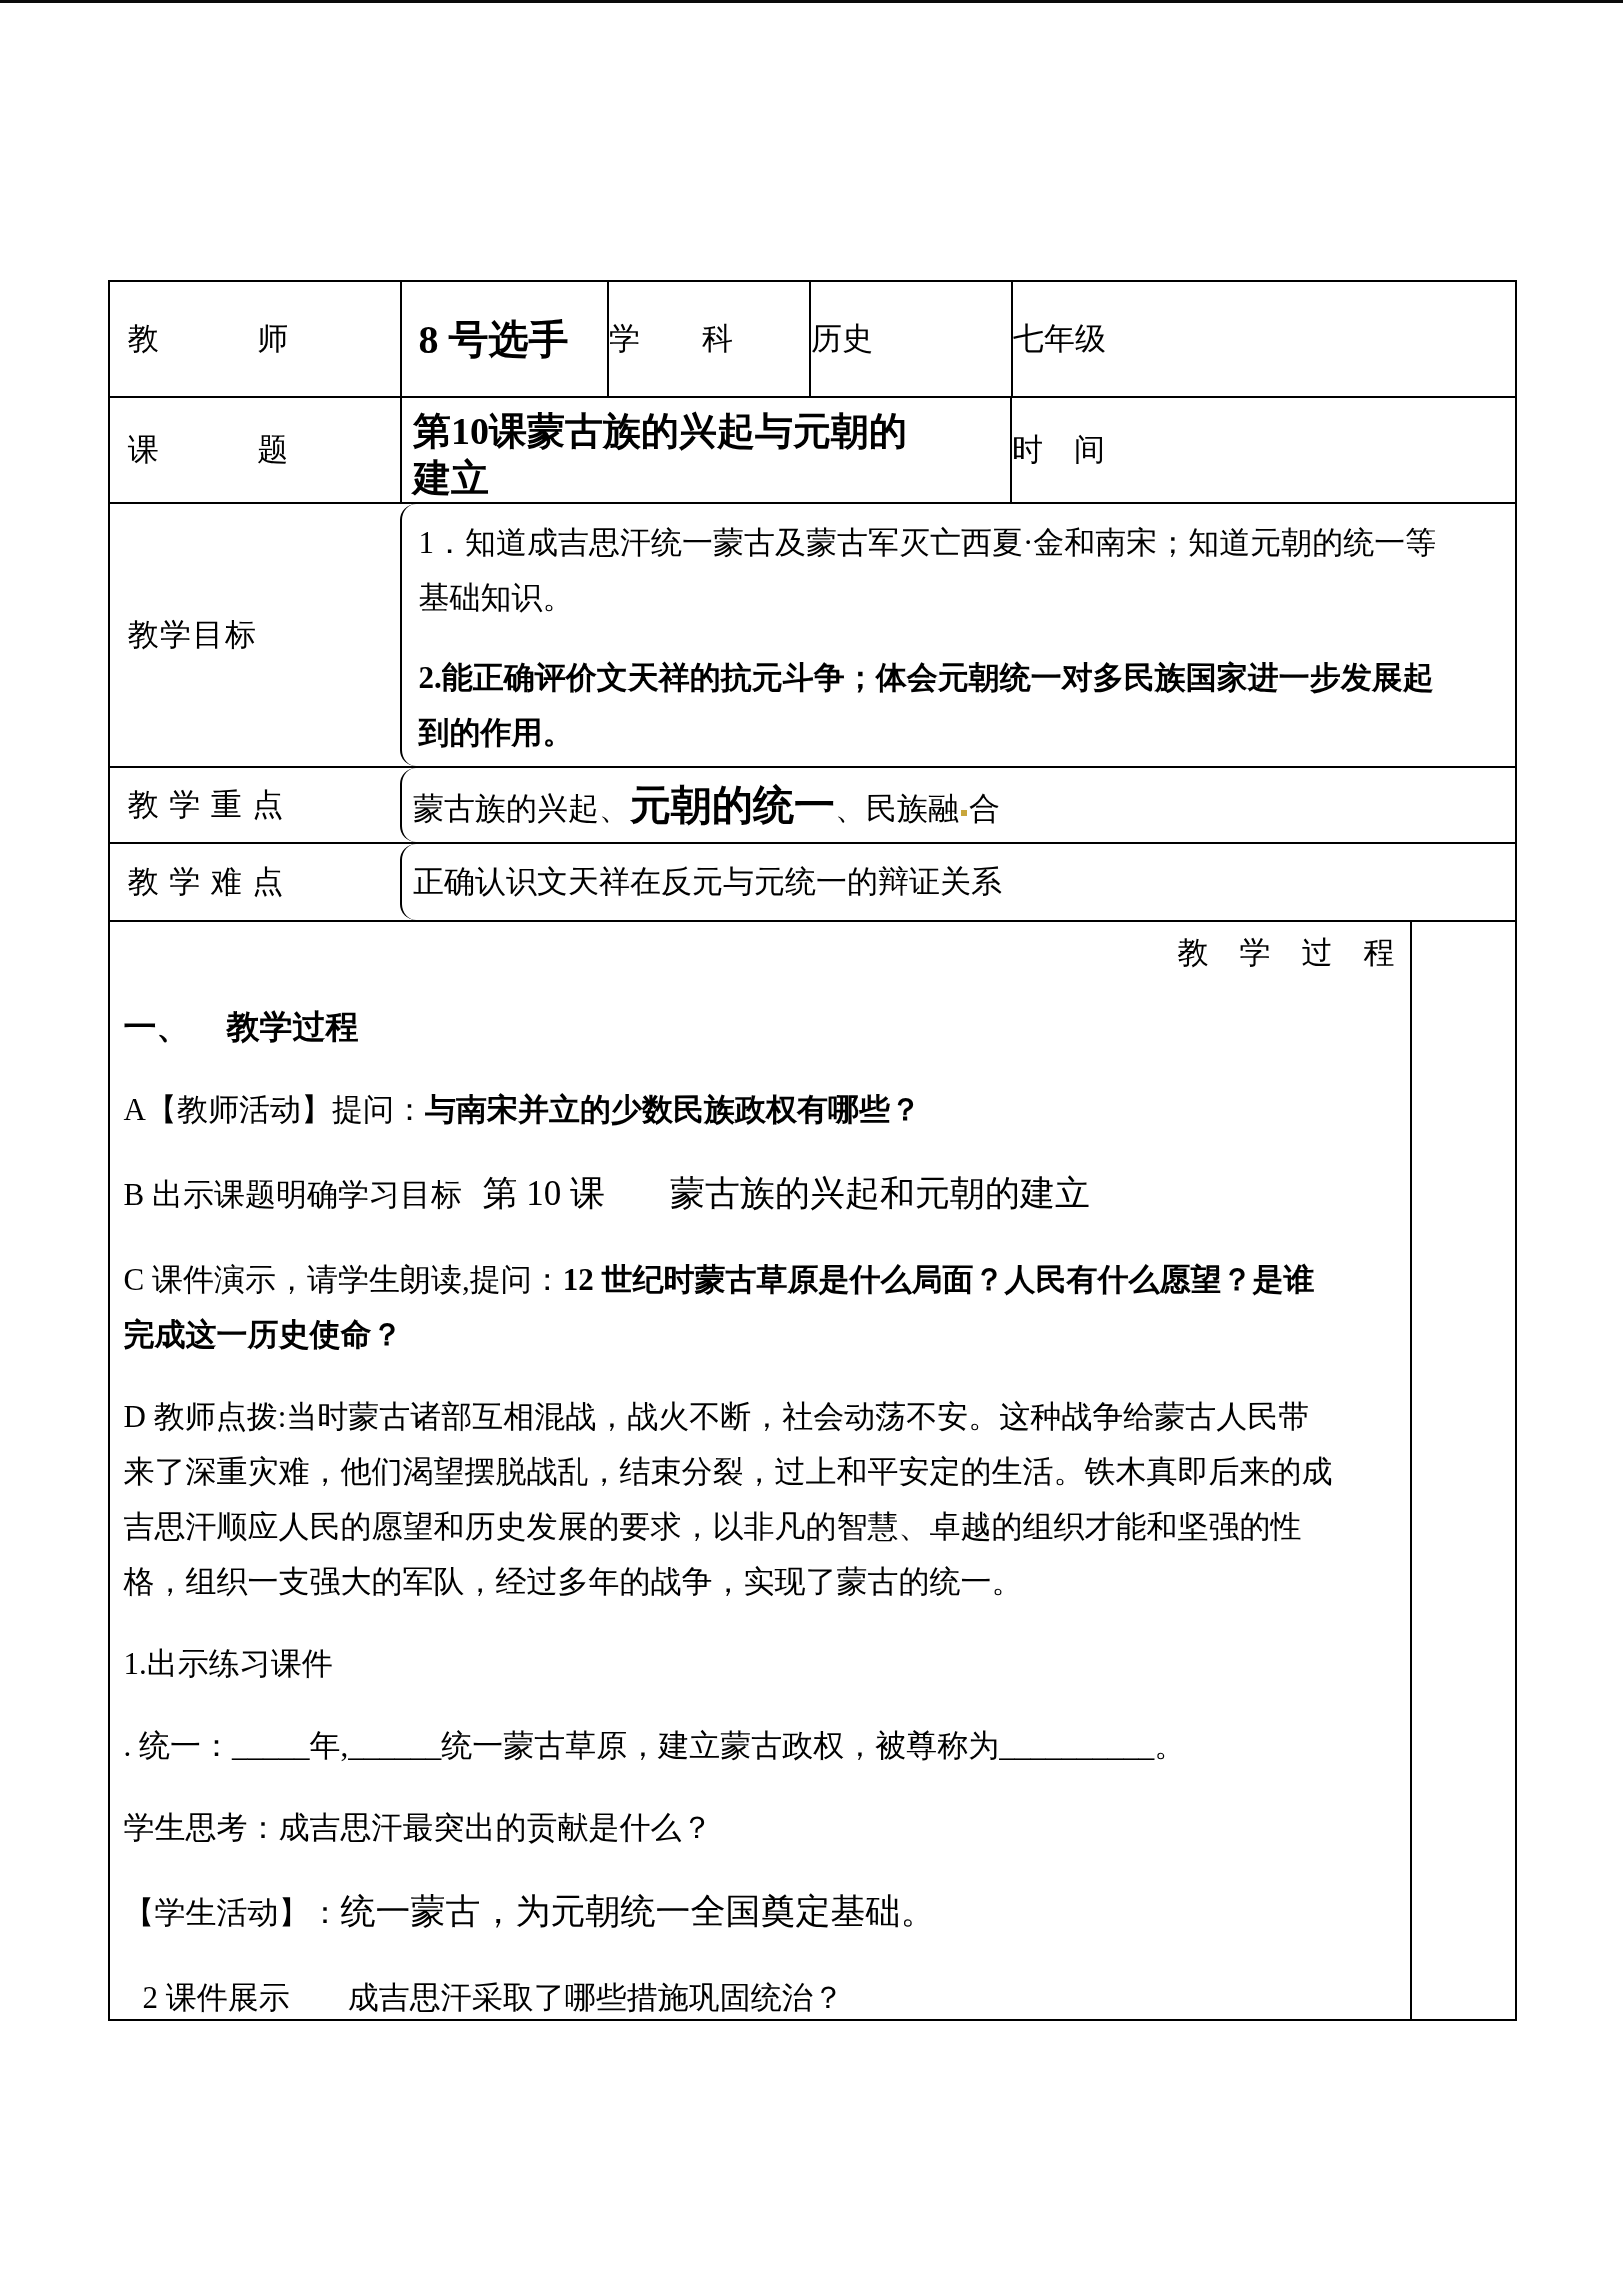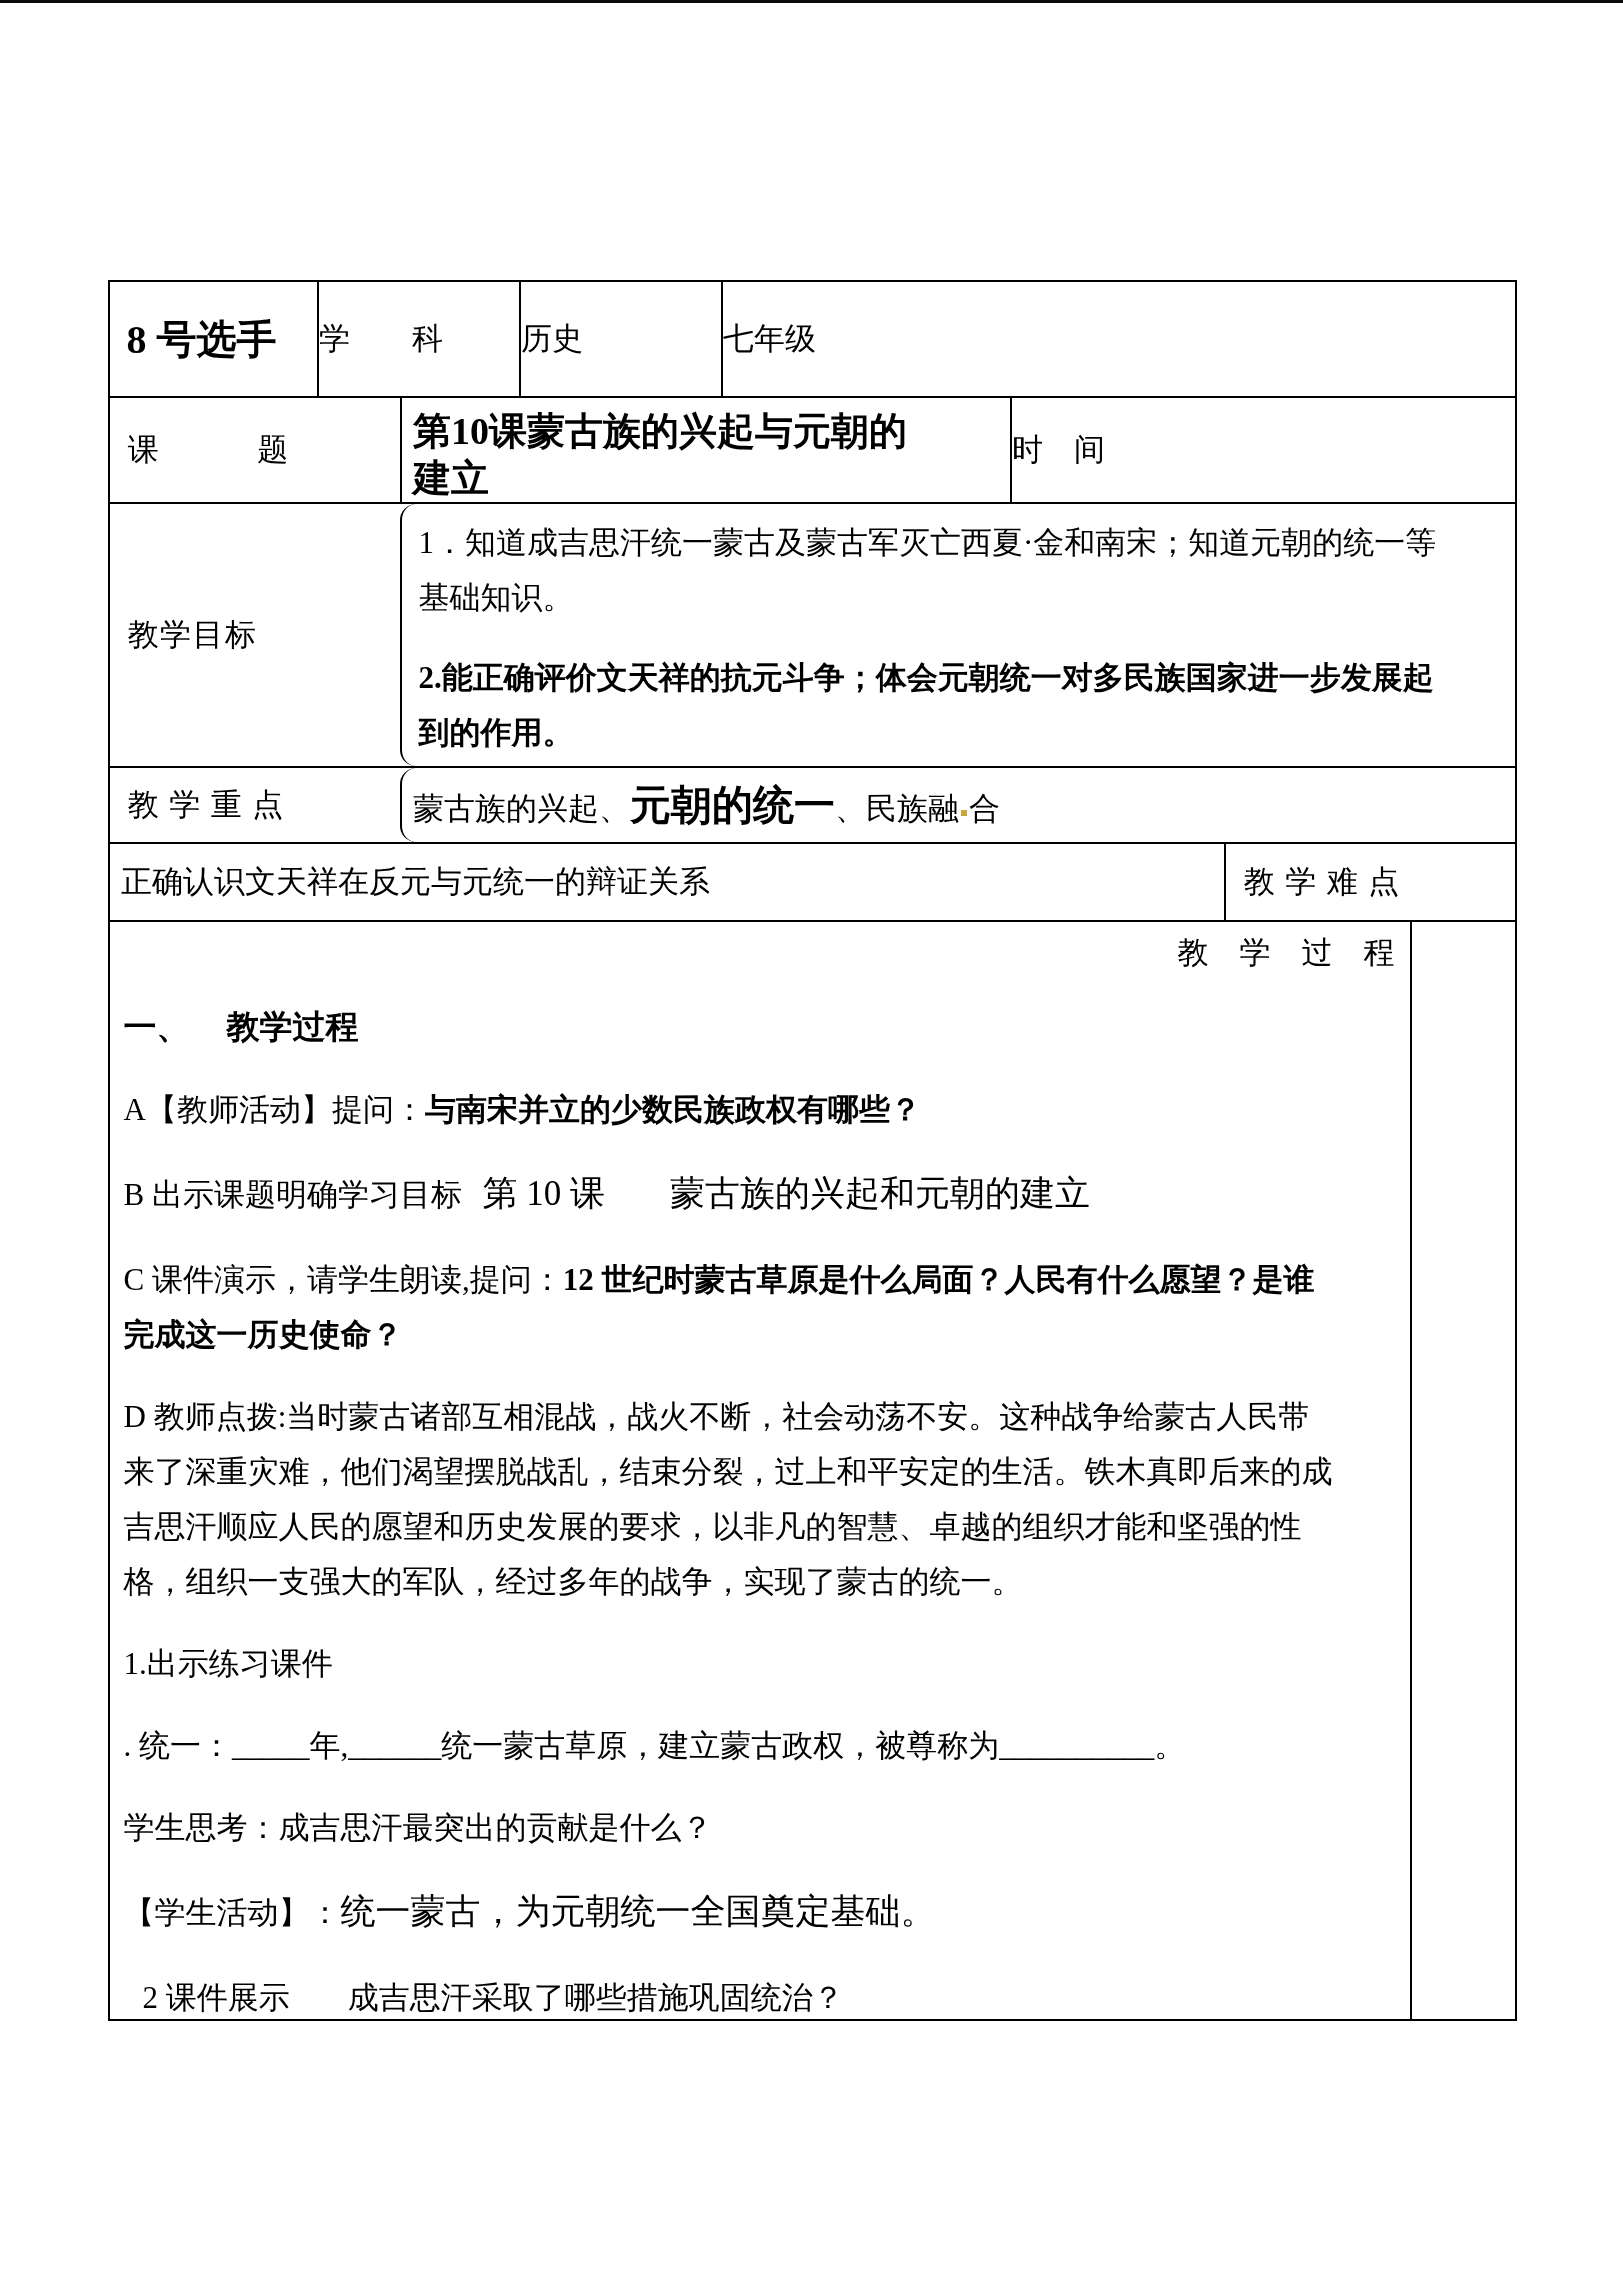--- a/index.html
+++ b/index.html
@@ -67,20 +67,23 @@
   .indent28{padding-left:19px;}
 </style>
 </head>
 <body>
 
 <div class="screen-edge-top"></div>
 
 <div class="doc-table">
 
   <div class="row r1">
+    <div class="cell w1 c-label">
+      <span>教　　　师</span>
+    </div>
     <div class="cell w2 teacher-val">
       <span>8 号选手</span>
     </div>
     <div class="cell w3 c-center">
       <span>学　　科</span>
     </div>
     <div class="cell w4 c-center">
       <span>历史</span>
     </div>
     <div class="cell w6 c-center">
@@ -113,25 +116,25 @@
   <div class="row r4">
     <div class="cell w1 c-label">
       <span>教 学 重 点</span>
     </div>
     <div class="cell wRest kp-cell">
       <p><span>蒙古族的兴起、</span><span class="kp-big">元朝的统一</span><span>、民族融</span><span class="hl-dot"></span><span>合</span></p>
     </div>
   </div>
 
   <div class="row r5">
+    <div class="cell w1 c-label">
+      <span>教 学 难 点</span>
+    </div>
     <div class="cell wRest kd-cell">
       <p>正确认识文天祥在反元与元统一的辩证关系</p>
-    </div>
-    <div class="cell w1 c-label">
-      <span>教 学 难 点</span>
     </div>
   </div>
 
   <div class="row r6">
     <div class="cell wBig proc-cell">
       <p class="proc-title">教　学　过　程</p>
 
       <p class="para p-heading"><span>一、</span><span class="gap55">教学过程</span></p>
 
       <p class="para"><span>A【教师活动】提问：</span><span class="bold">与南宋并立的少数民族政权有哪些？</span></p>

